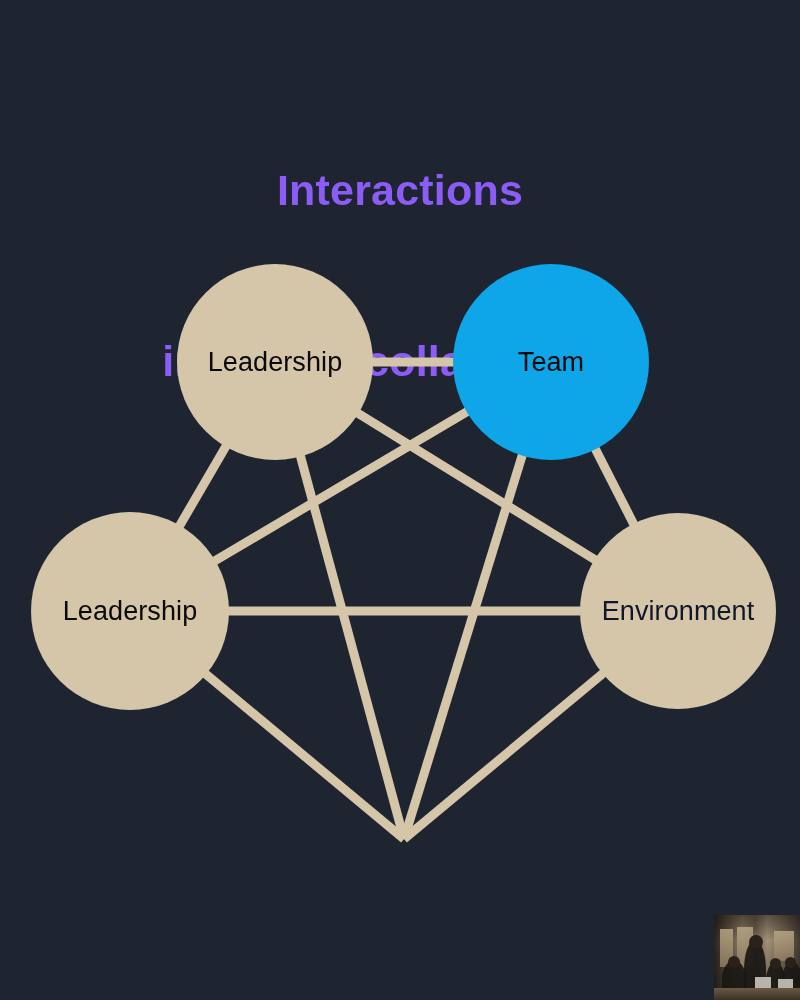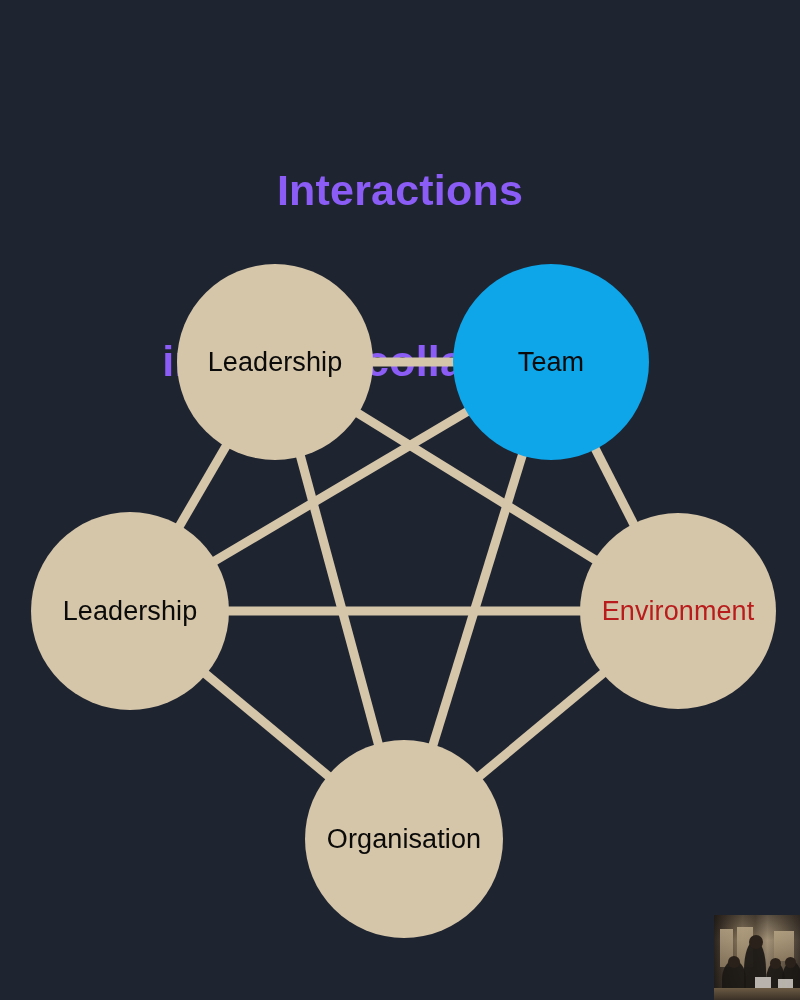--- a/index.html
+++ b/index.html
@@ -135,24 +135,21 @@
   <div class="node" style="left: 177px; top: 264px; width: 196px; height: 196px; background: rgb(213, 197, 169);">
         <span class="node-label" style="color: rgb(10, 10, 10);">Leadership</span>
       </div>
       <div class="node" style="left: 453px; top: 264px; width: 196px; height: 196px; background: #0ea5e9;">
         <span class="node-label" style="color: rgb(10, 10, 10);">Team</span>
       </div>
       <div class="node" style="left: 31px; top: 512px; width: 198px; height: 198px; background: rgb(213, 197, 169);">
         <span class="node-label" style="color: rgb(10, 10, 10);">Leadership</span>
       </div>
       <div class="node" style="left: 580px; top: 513px; width: 196px; height: 196px; background: rgb(213, 197, 169);">
-        <span class="node-label" style="color: #b91c1c;">Environment</span>
-      </div>
-      <div class="node" style="left: 305px; top: 740px; width: 198px; height: 198px; background: rgb(213, 197, 169);">
-        <span class="node-label" style="color: rgb(10, 10, 10);">Organisation</span>
+        <span class="node-label" style="color: #0f172a;">Environment</span>
       </div>
     </div>
 
   <div id="corner-photo">
     <div class="photo-inner">
       <div class="ph ph-win" style="left:6px;  top:14px; width:13px; height:38px;"></div>
       <div class="ph ph-win" style="left:23px; top:12px; width:16px; height:40px;"></div>
       <div class="ph ph-win" style="left:60px; top:16px; width:20px; height:30px;"></div>
 
       <div class="ph ph-person" style="left:8px;  top:46px; width:24px; height:32px;"></div>

